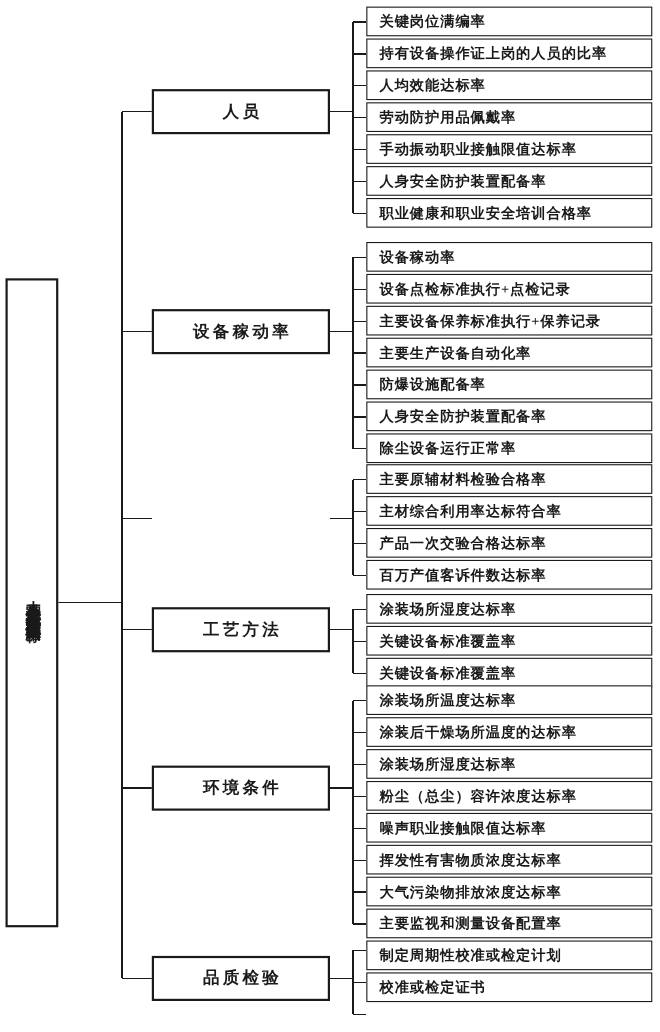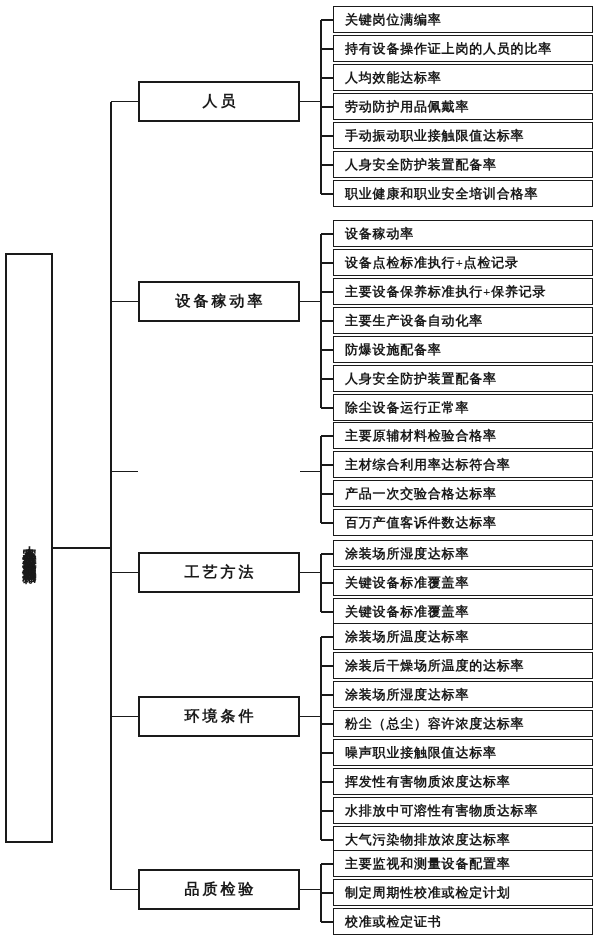--- a/index.html
+++ b/index.html
@@ -160,28 +160,25 @@
     <div class="leaf">
         <span>粉尘（总尘）容许浓度达标率</span>
       </div>
     <div class="leaf">
         <span>噪声职业接触限值达标率</span>
       </div>
     <div class="leaf">
         <span>挥发性有害物质浓度达标率</span>
       </div>
     <div class="leaf">
-        <span>水排放中可溶性有害物质达标率</span>
-      </div>
-    <div class="leaf">
         <span>大气污染物排放浓度达标率</span>
       </div>
   </div>
 
-  <div class="group" style="top:850px">
+  <div class="group" style="top:826px">
     <div class="leaf">
         <span>主要监视和测量设备配置率</span>
       </div>
     <div class="leaf">
         <span>制定周期性校准或检定计划</span>
       </div>
     <div class="leaf">
         <span>校准或检定证书</span>
       </div>
   </div>

